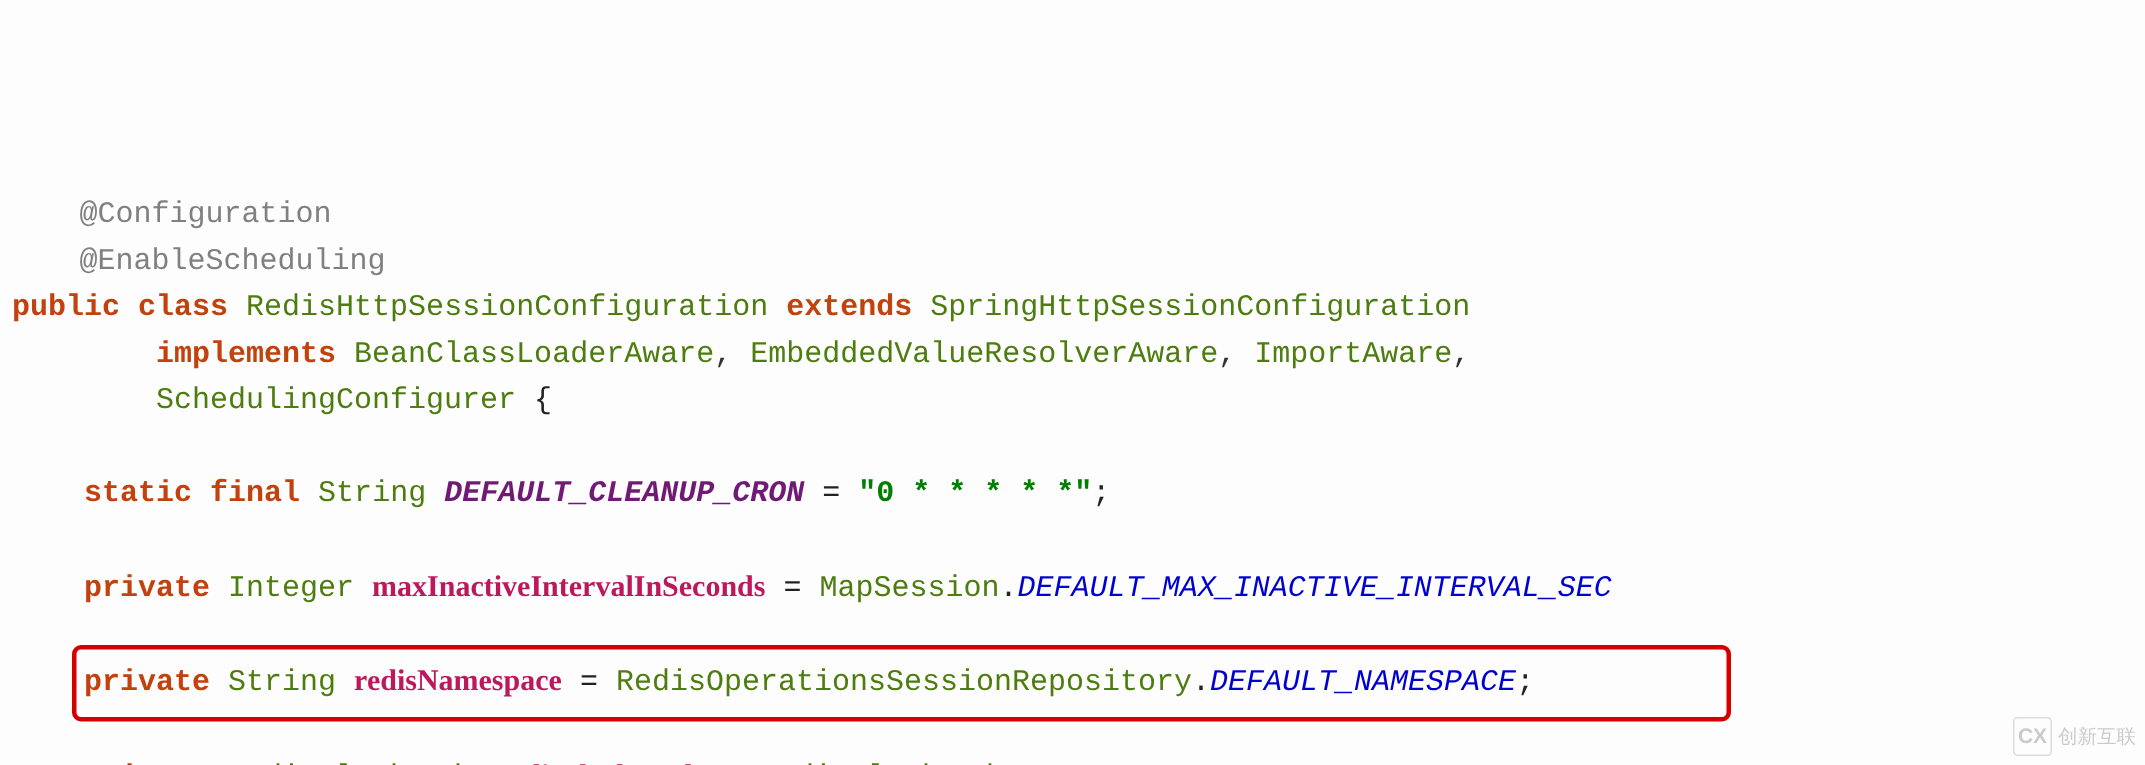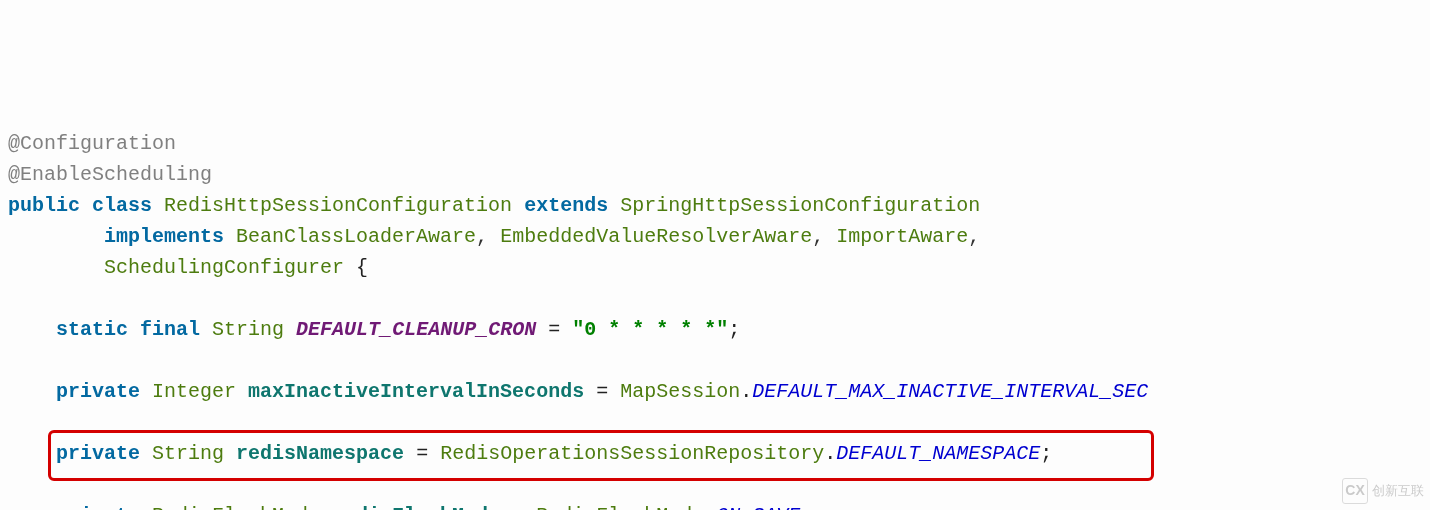--- a/index.html
+++ b/index.html
@@ -10,24 +10,24 @@
     line-height: 1.55;
     white-space: pre;
     color: #333;
     background: #fdfdfd;
     overflow: hidden;
     width: 1430px;
     height: 510px;
     box-sizing: border-box;
     position: relative;
   }
-  .annotation { color: #808080; }
-  .kw { color: #0369a1; font-weight: bold; }
+  .annotation { color: #808080; margin-left: 45px; }
+  .kw { color: #c2410c; font-weight: bold; }
   .ident { color: #4d7c0f; }
-  .field { color: #0f766e; font-weight: bold; }
+  .field { color: #be185d; font-weight: bold; font-family: Liberation Serif, serif; }
   .constdef { color: #701a75; font-weight: bold; font-style: italic; }
   .staticconst { color: #0000d0; font-weight: normal; font-style: italic; }
   .str { color: #008000; font-weight: bold; }
   .punct { color: #222; }
   .highlight-box {
     position: absolute;
     border: 3px solid #d40000;
     border-radius: 6px;
     pointer-events: none;
     z-index: 5;

